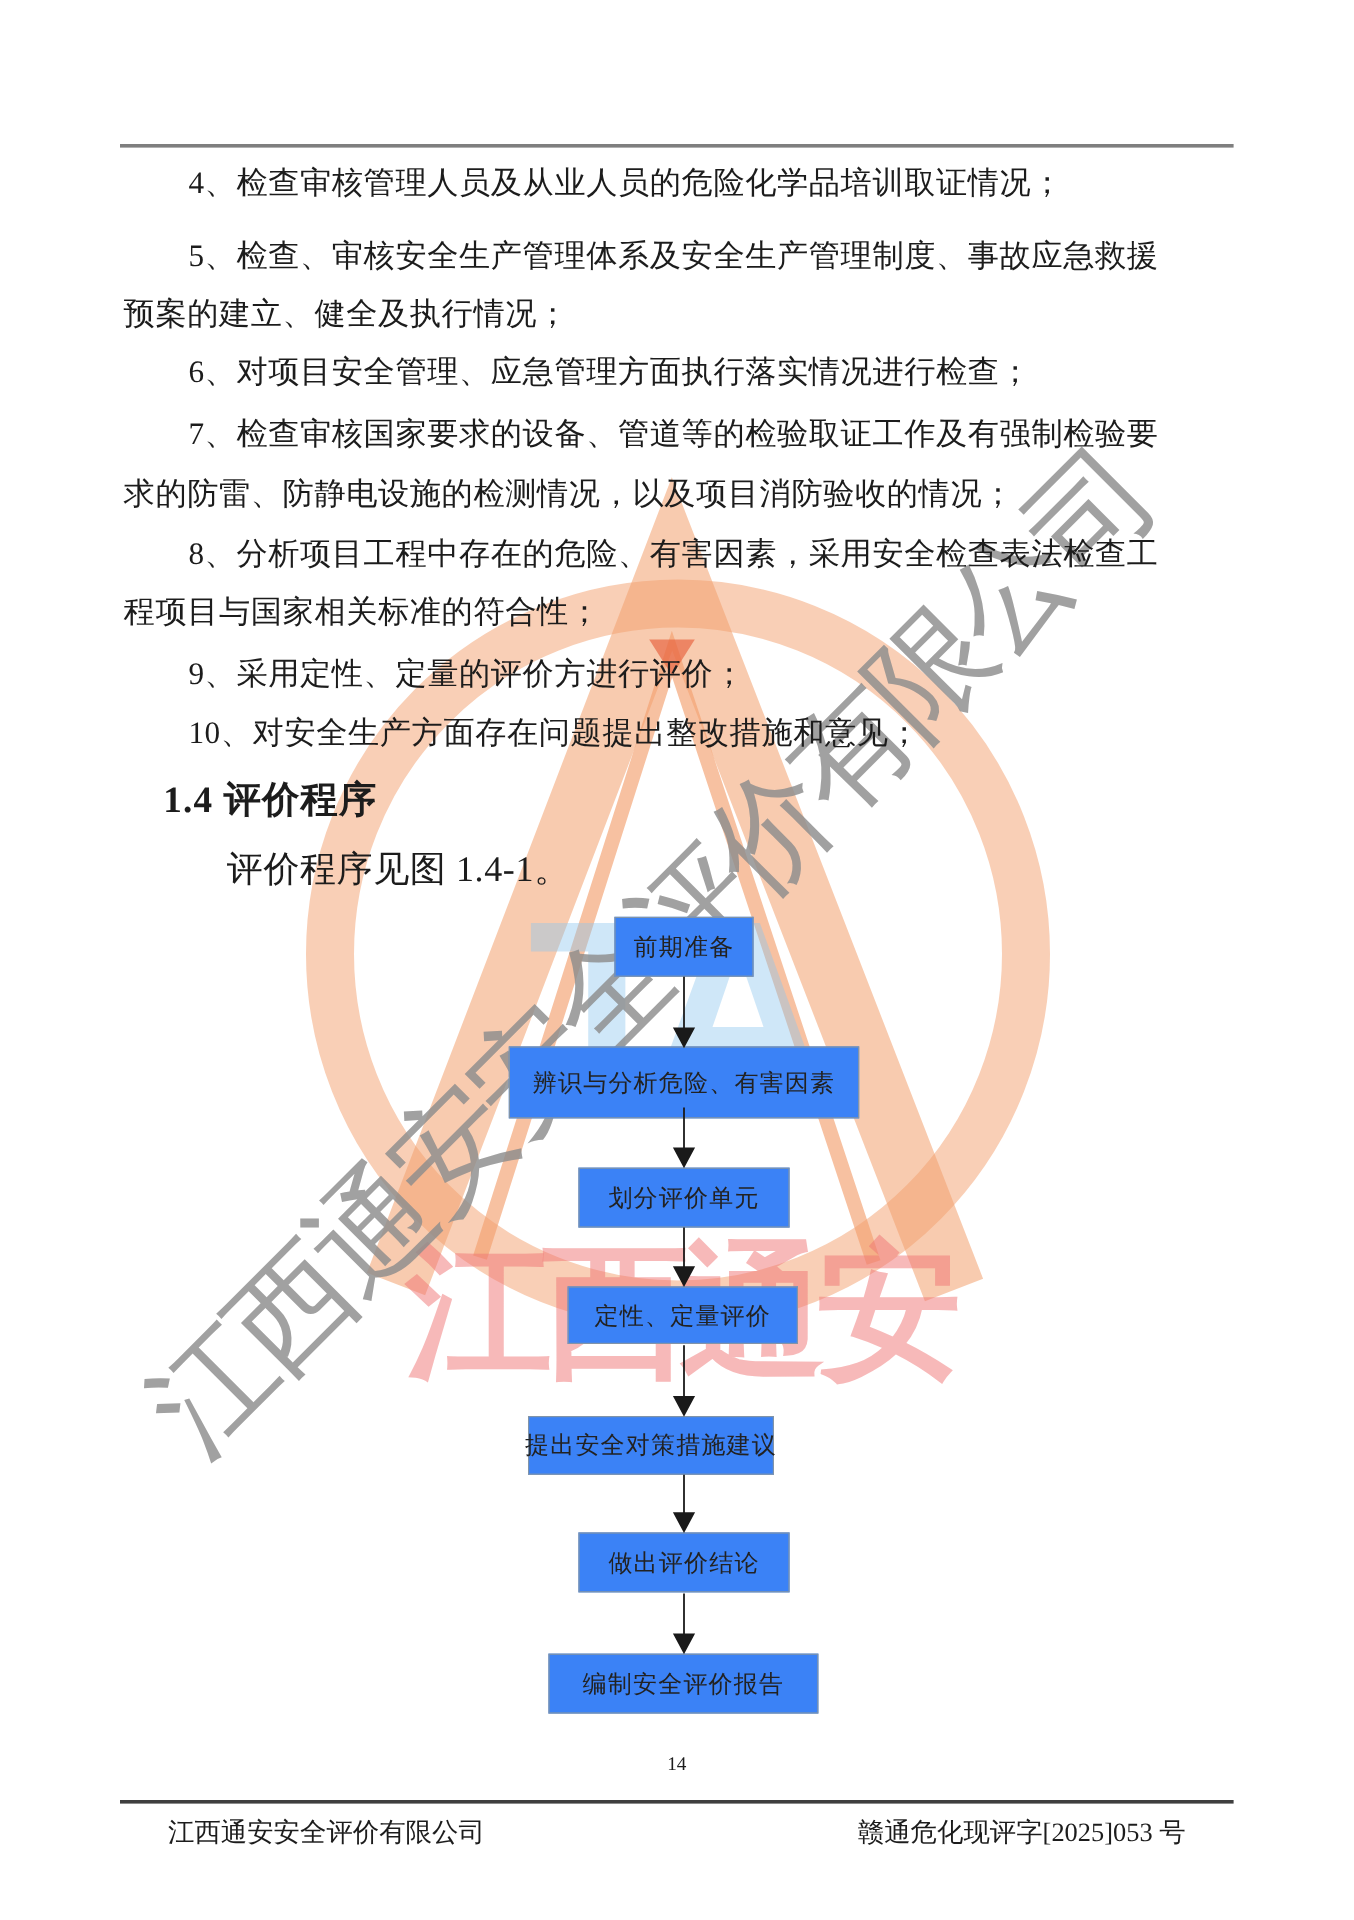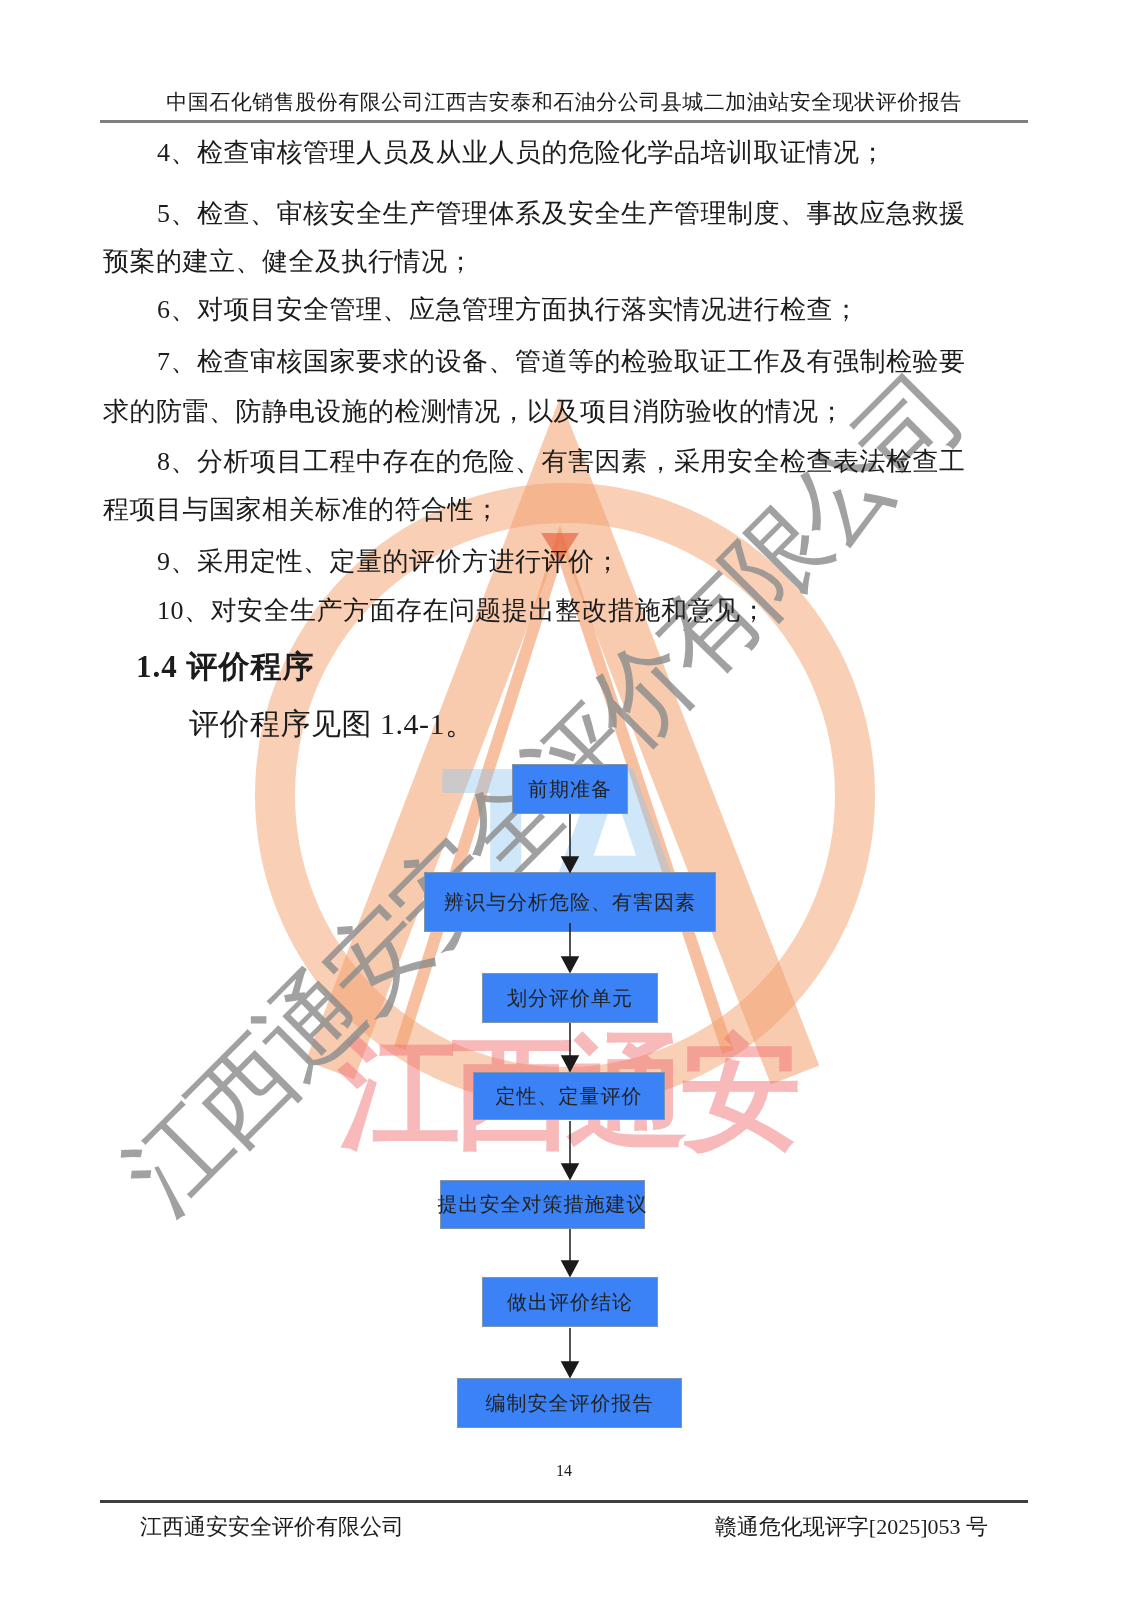--- a/index.html
+++ b/index.html
@@ -75,21 +75,20 @@
       <path d="M330,1070 L560,470 L795,1075" fill="none" stroke="rgba(243,160,110,0.55)" stroke-width="52" stroke-linecap="butt"></path>
       <path d="M400,1048 L560,545 L728,1052" fill="none" stroke="rgba(243,160,110,0.65)" stroke-width="12"></path>
       <path d="M541,533 L579,533 L560,563 Z" fill="rgba(230,95,60,0.65)"></path>
     </svg>
     <div class="wm-blue">TA</div>
     <div class="wm-red">江西通安</div>
     <div class="wm-gray">江西通安安全评价有限公司</div>
   </div>
 
   <div id="content">
-    <div class="header-title">中国石化销售股份有限公司江西吉安泰和石油分公司县城二加油站安全现状评价报告</div>
     <div class="header-rule"></div>
 
     <div class="body-line indent" style="top:135px">4、检查审核管理人员及从业人员的危险化学品培训取证情况；</div>
     <div class="body-line indent" style="top:196px">5、检查、审核安全生产管理体系及安全生产管理制度、事故应急救援</div>
     <div class="body-line" style="top:244px">预案的建立、健全及执行情况；</div>
     <div class="body-line indent" style="top:292px">6、对项目安全管理、应急管理方面执行落实情况进行检查；</div>
     <div class="body-line indent" style="top:344px">7、检查审核国家要求的设备、管道等的检验取证工作及有强制检验要</div>
     <div class="body-line" style="top:394px">求的防雷、防静电设施的检测情况，以及项目消防验收的情况；</div>
     <div class="body-line indent" style="top:444px">8、分析项目工程中存在的危险、有害因素，采用安全检查表法检查工</div>
     <div class="body-line" style="top:492px">程项目与国家相关标准的符合性；</div>

